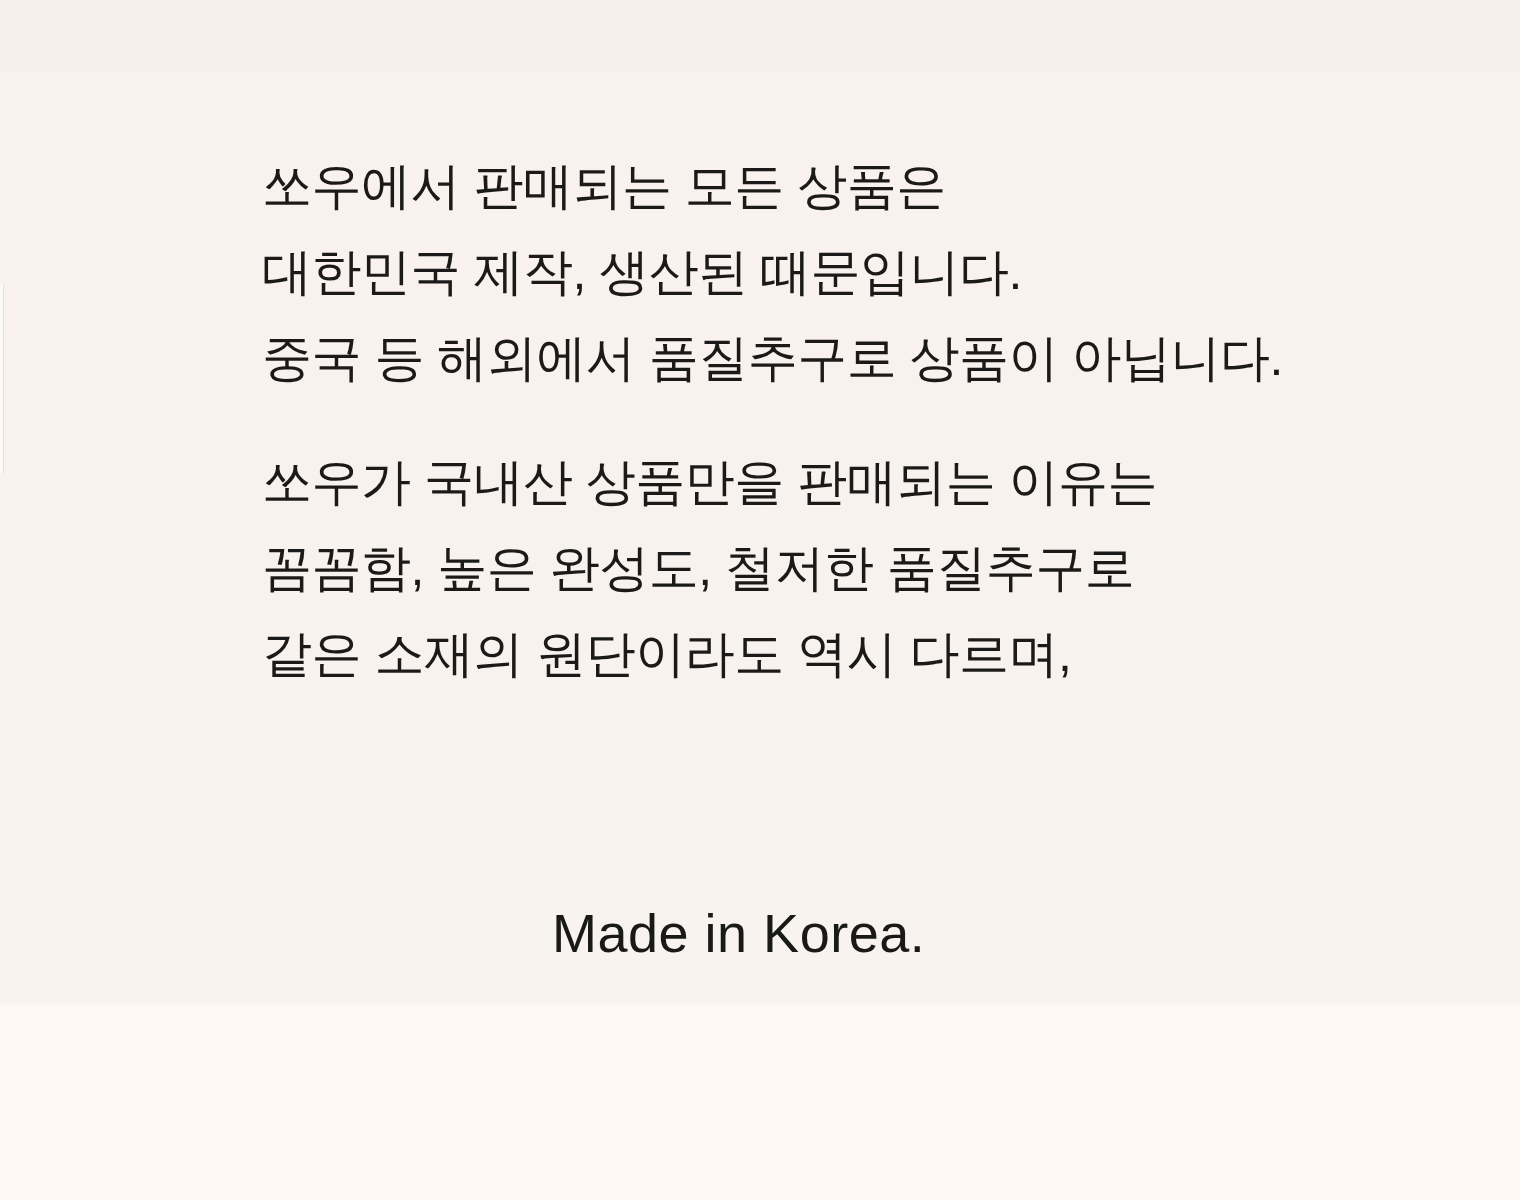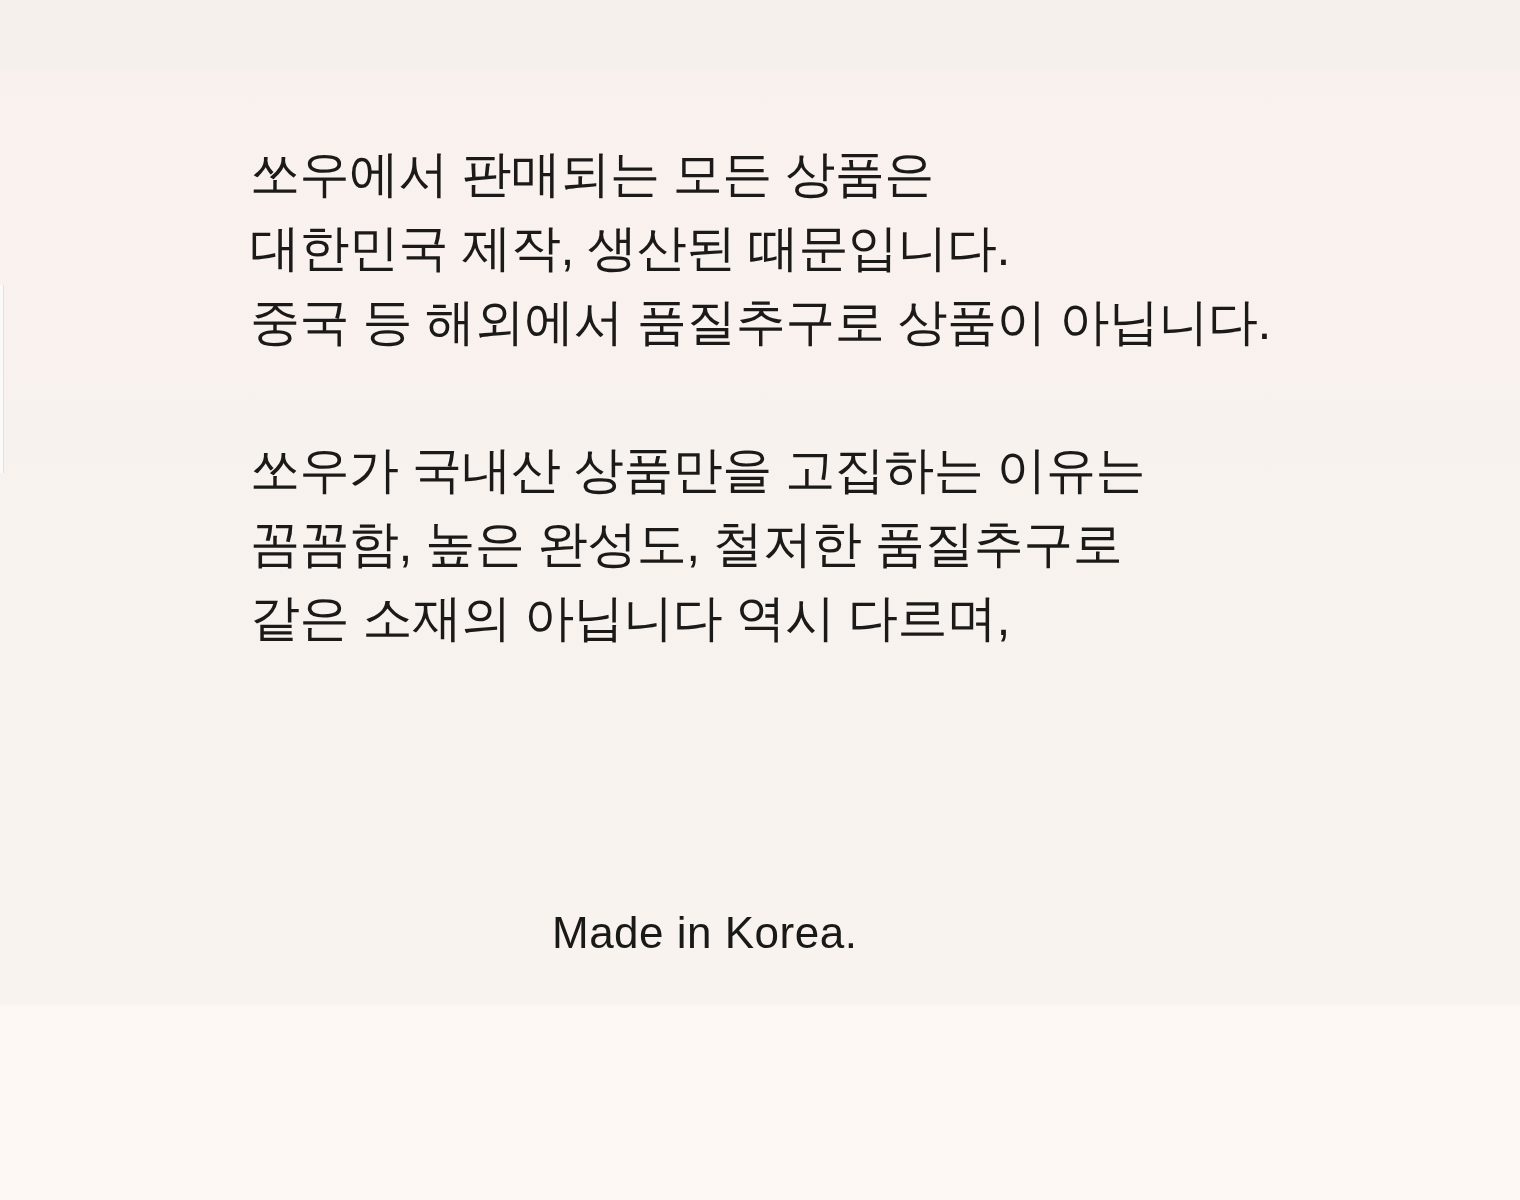--- a/index.html
+++ b/index.html
@@ -42,46 +42,46 @@
     font-size: 50px;
     line-height: 74px;
     font-weight: 300;
     letter-spacing: -0.5px;
     white-space: nowrap;
   }
   #paragraph-intro  { top: 137px; }
   #paragraph-reason { top: 433px; }
 
   .korean-block .line {
-    margin: 0;
+    margin: 12px;
     padding: 0;
   }
 
   .footer-text {
     position: absolute;
     left: 552px;
     top: 896px;
     color: #191917;
-    font-size: 44px;
+    font-size: 54px;
     line-height: 74px;
     font-weight: 300;
     letter-spacing: 0.5px;
     white-space: nowrap;
   }
 </style>
 </head>
 <body>
 
 <div class="edge-artifact"></div>
 
 <div class="korean-block" id="paragraph-intro">
   <p class="line">쏘우에서 판매되는 모든 상품은</p>
   <p class="line">대한민국 제작, 생산된 때문입니다.</p>
   <p class="line">중국 등 해외에서 품질추구로 상품이 아닙니다.</p>
 </div>
 
 <div class="korean-block" id="paragraph-reason">
-  <p class="line">쏘우가 국내산 상품만을 고집하는 이유는</p>
+  <p class="line">쏘우가 국내산 상품만을 판매되는 이유는</p>
   <p class="line">꼼꼼함, 높은 완성도, 철저한 품질추구로</p>
-  <p class="line">같은 소재의 아닙니다 역시 다르며,</p>
+  <p class="line">같은 소재의 원단이라도 역시 다르며,</p>
 </div>
 
 <div class="footer-text">Made in Korea.</div>
 
 </body></html>

